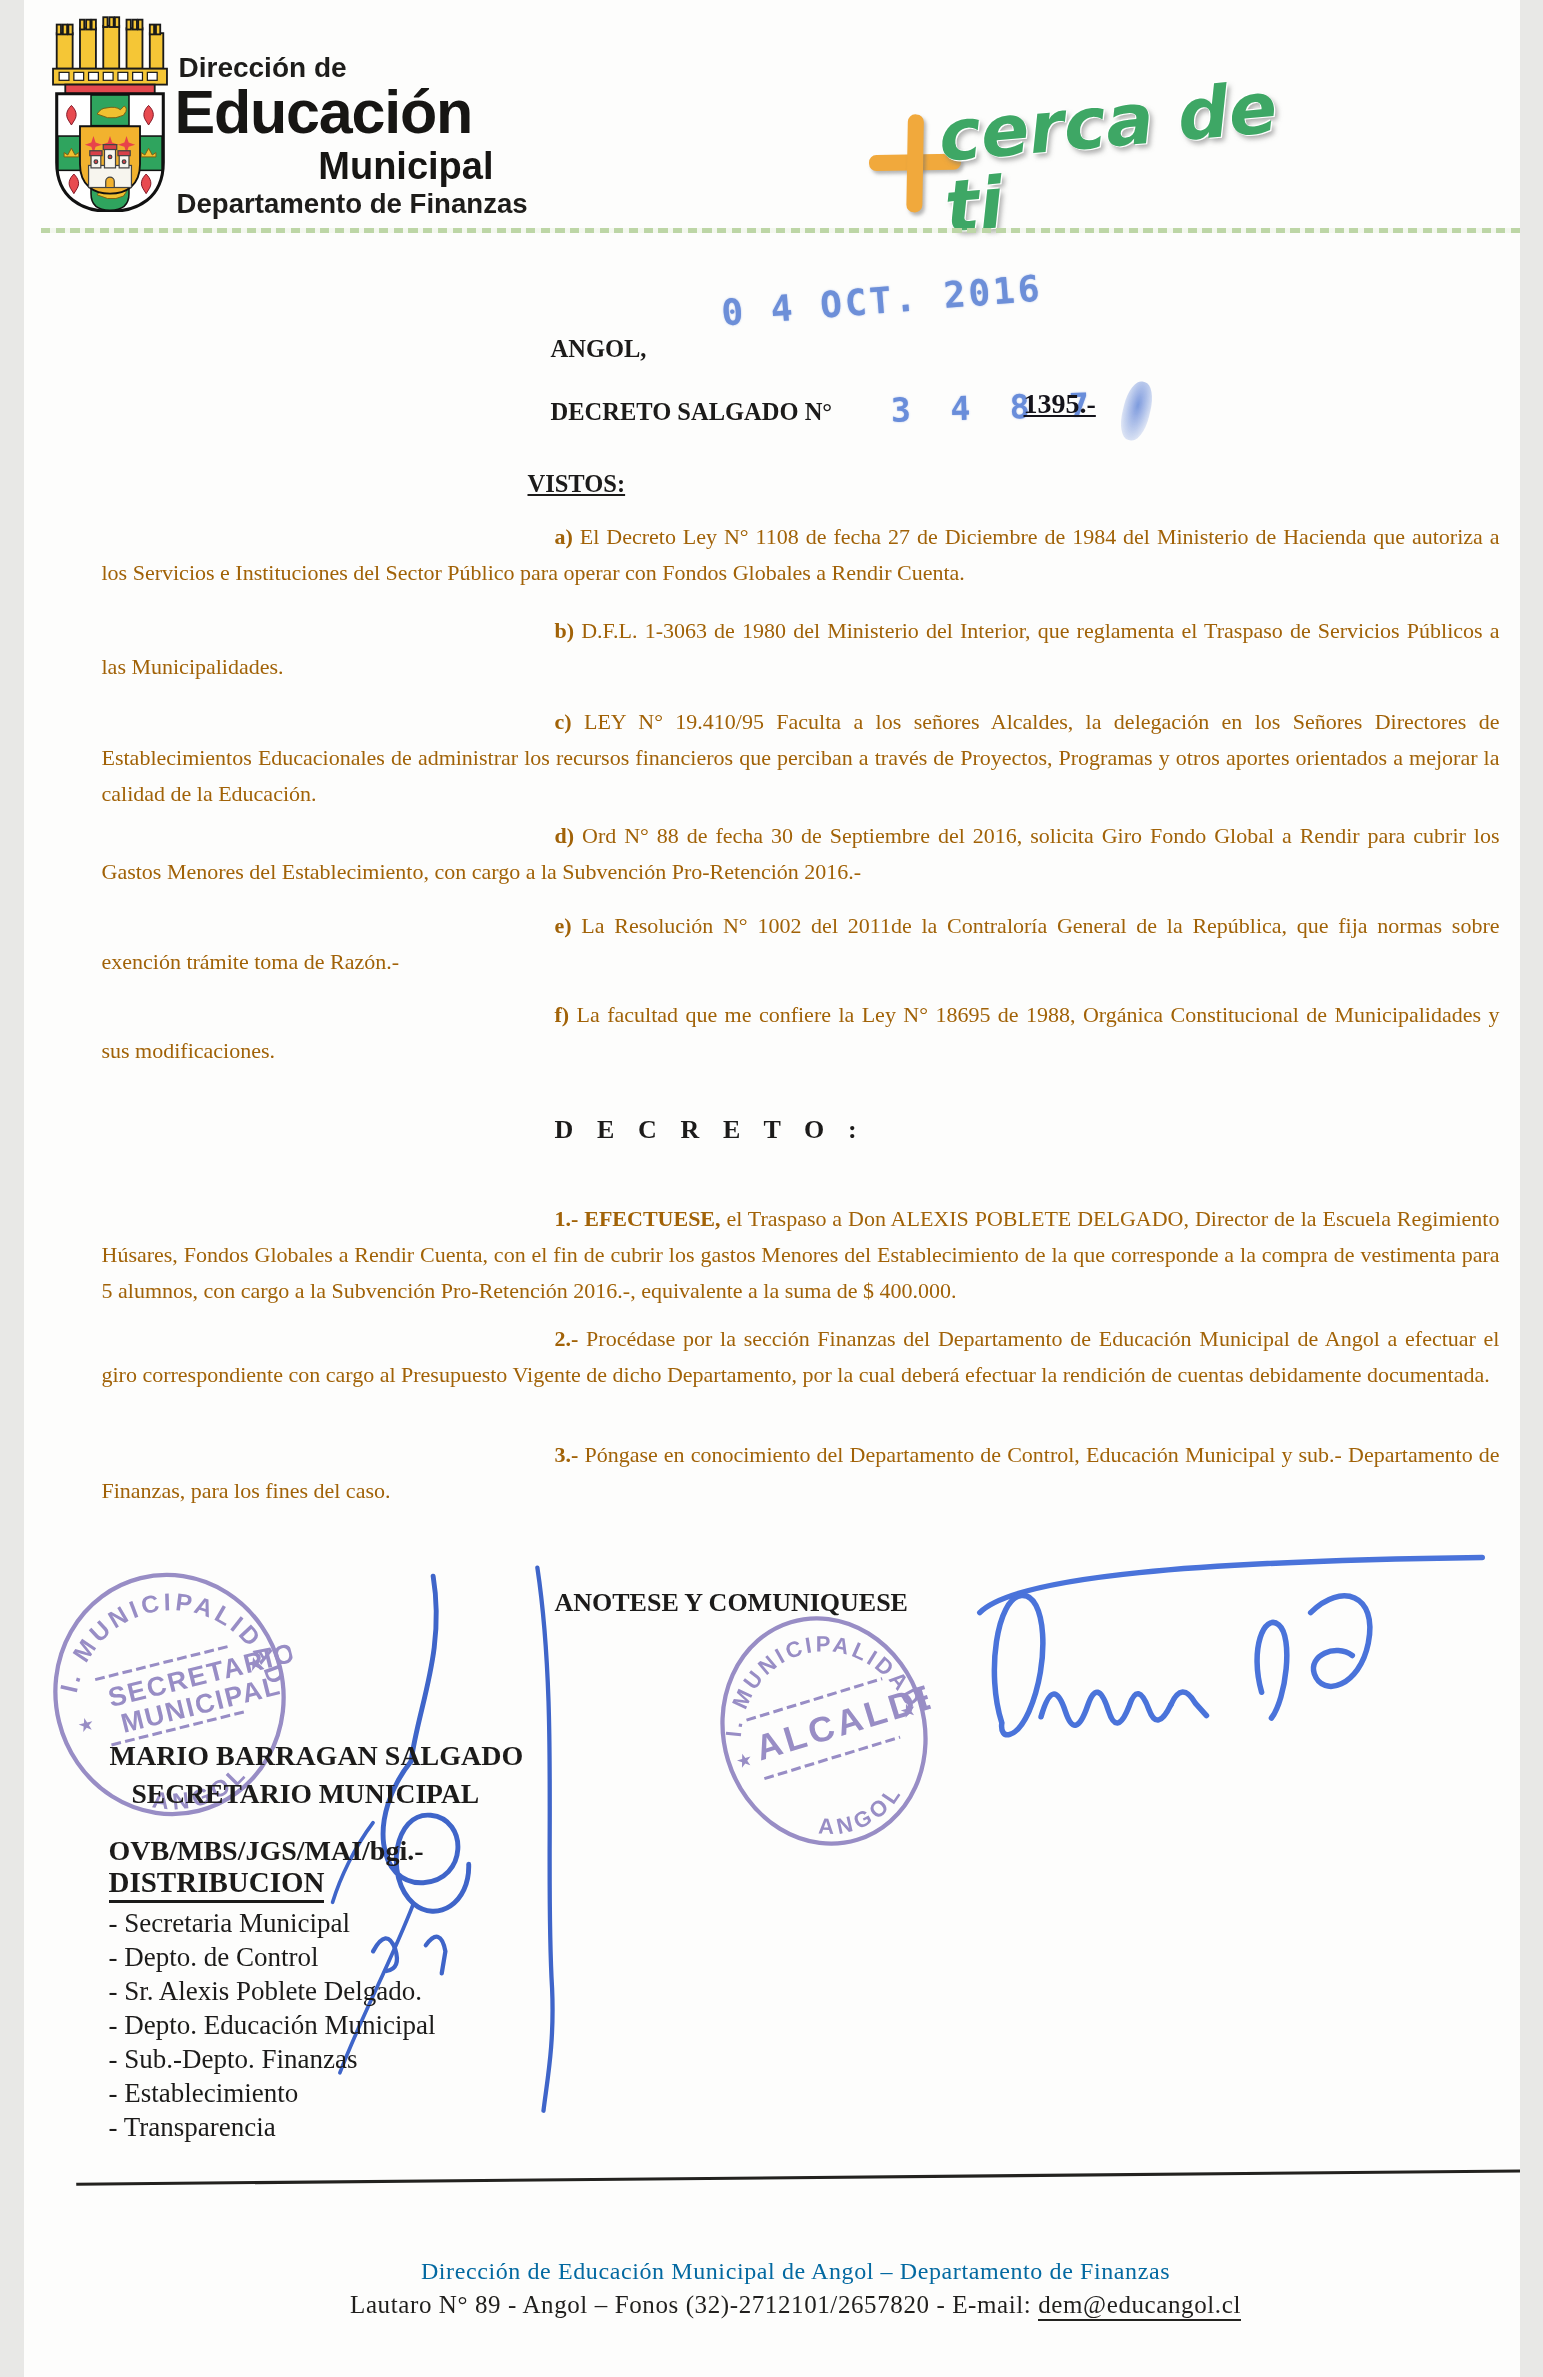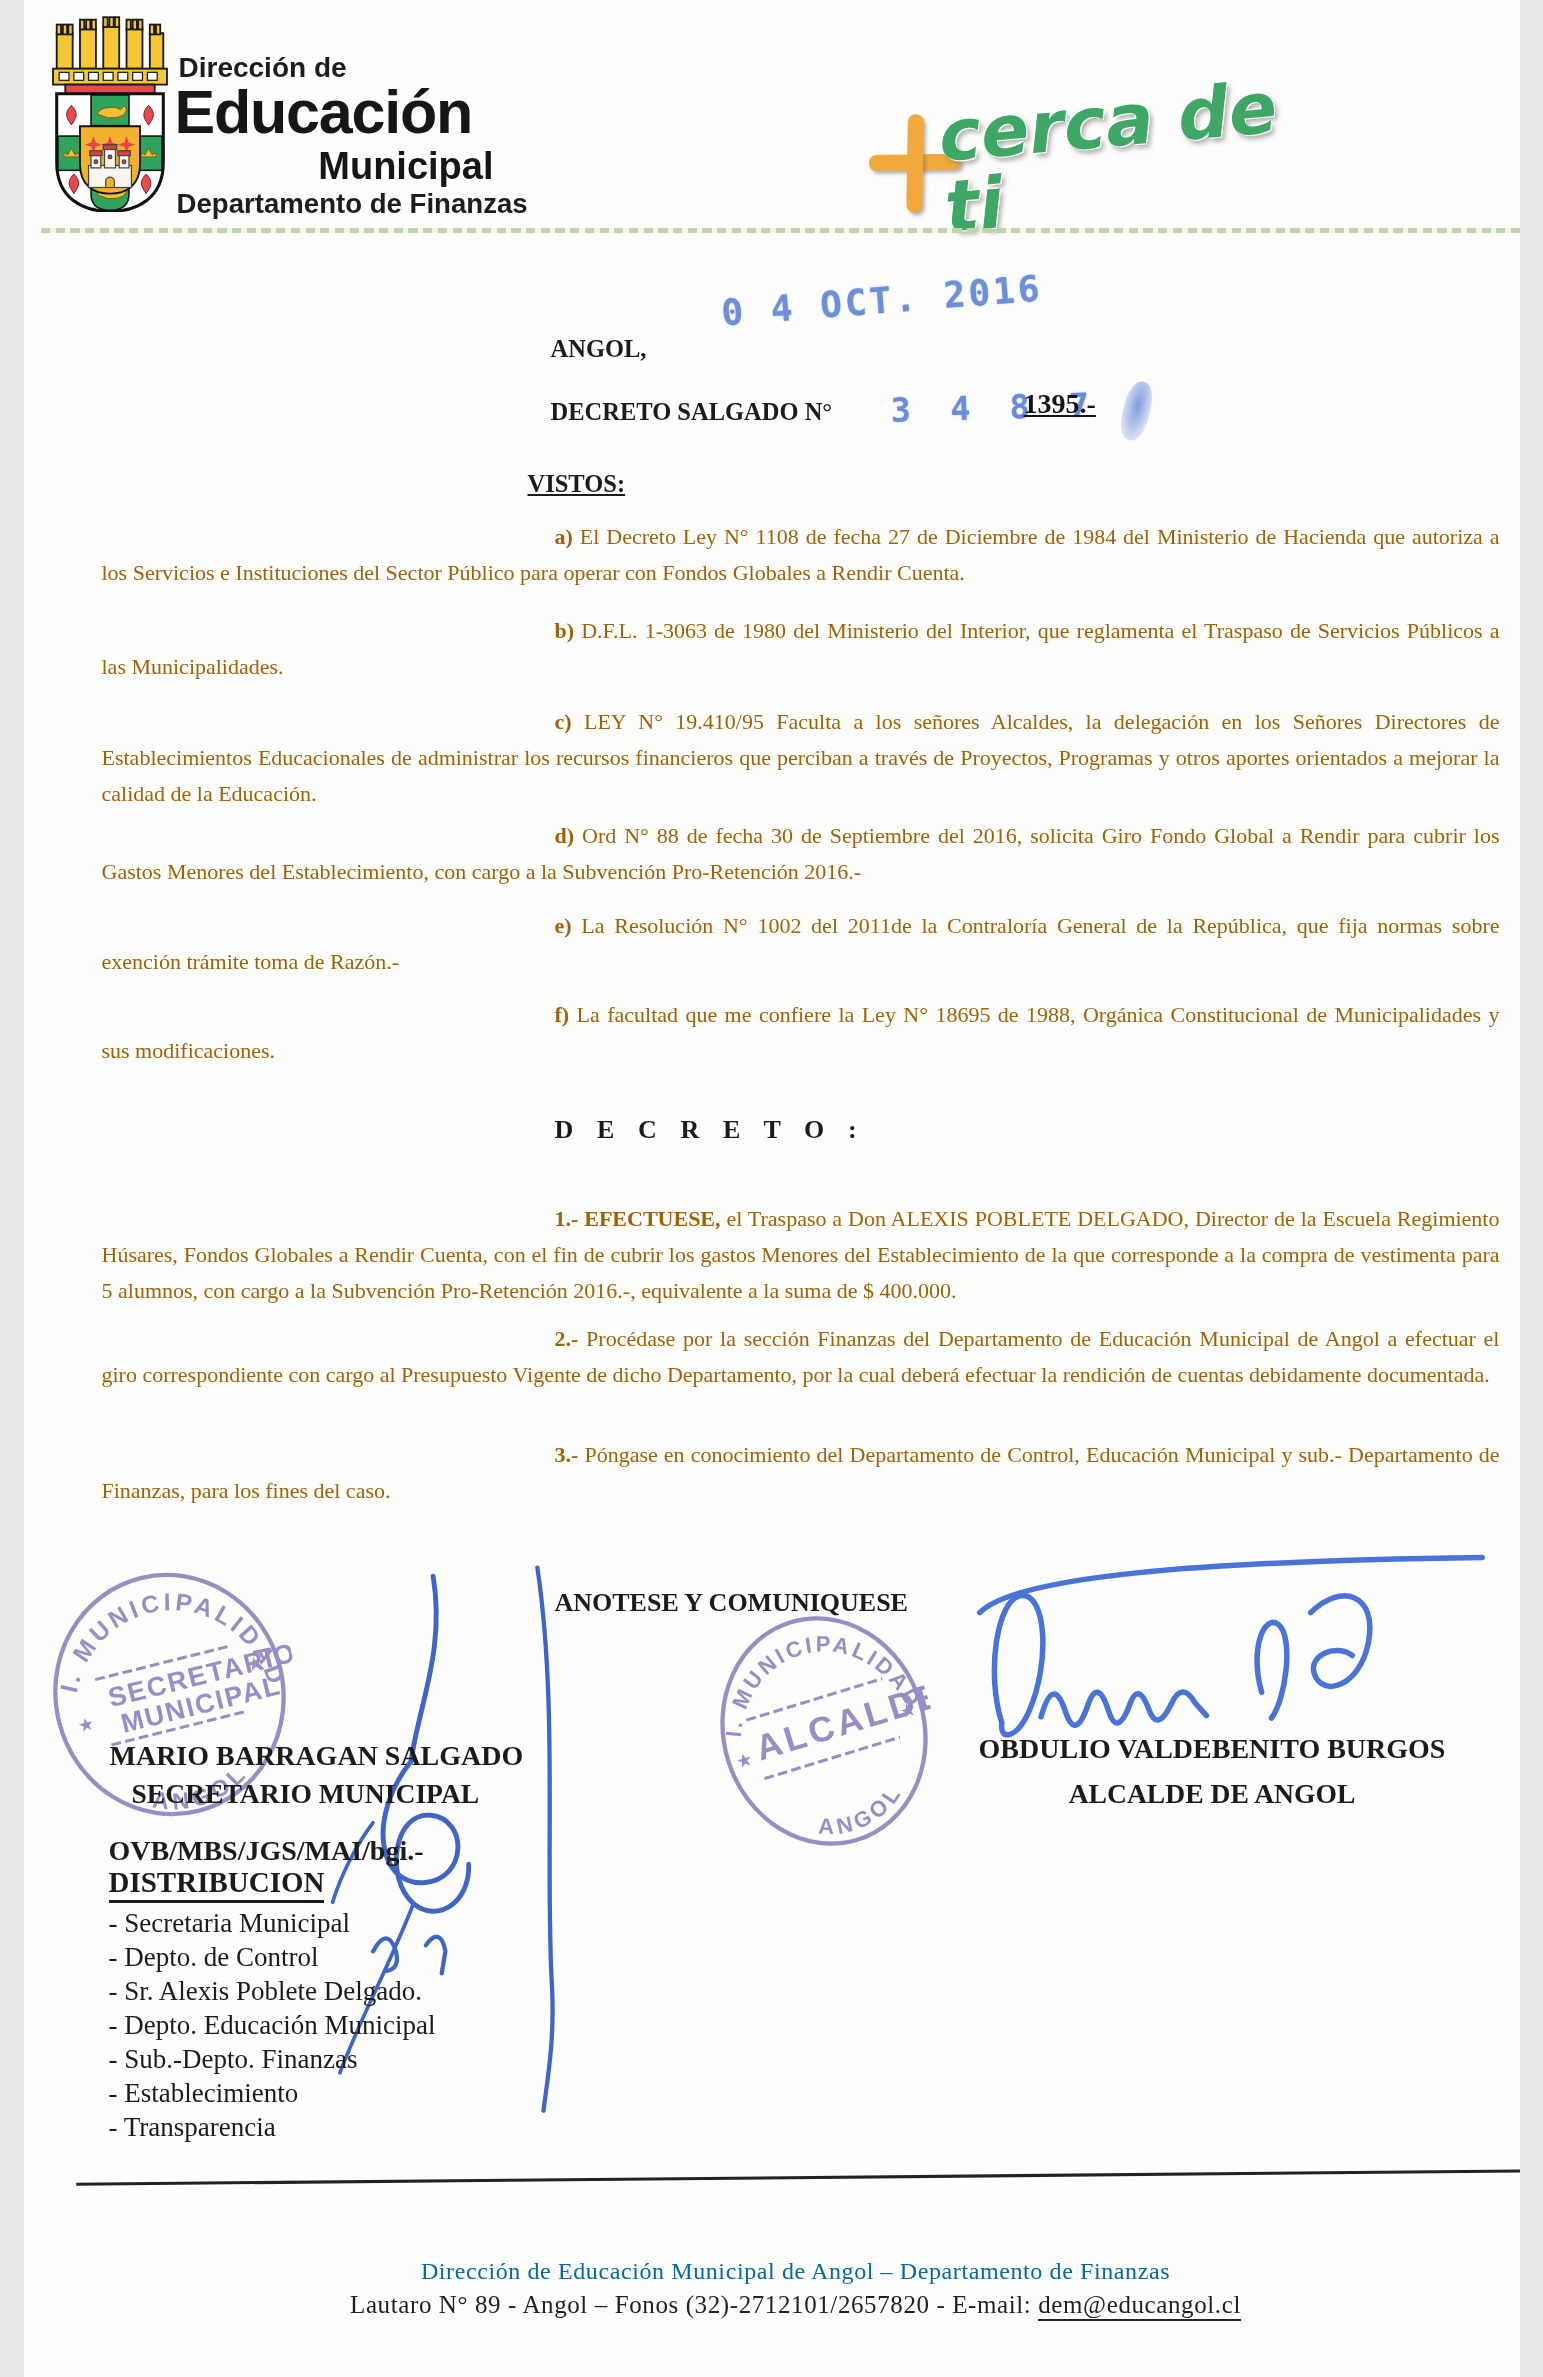--- a/index.html
+++ b/index.html
@@ -253,24 +253,20 @@
       <path d="M160 290 Q180 220 200 282 Q216 330 236 272 Q252 224 270 280 Q284 324 304 272 Q318 230 336 278 Q350 316 372 270" stroke-width="9"></path>
       <path d="M372 270 Q390 230 412 268 L430 288" stroke-width="9"></path>
       <path d="M520 250 C500 180 524 120 548 140 C572 160 560 260 536 292" stroke-width="9"></path>
       <path d="M600 120 C650 70 710 90 694 170 C680 240 620 260 606 220 C596 190 640 170 668 190" stroke-width="9"></path>
     </svg>
   </div>
 
   <div class="abs sec-name">MARIO BARRAGAN SALGADO</div>
   <div class="abs sec-title">SECRETARIO MUNICIPAL</div>
 
-  <div class="abs mayor-block">
-    <div class="mayor-name">OBDULIO VALDEBENITO BURGOS</div>
-    <div class="mayor-title">ALCALDE DE ANGOL</div>
-  </div>
 
   <div class="abs initials">OVB/MBS/JGS/MAI/bgi.-</div>
   <div class="abs dist-title">DISTRIBUCION</div>
 
   <div class="abs dist-list">
     <div>- Secretaria Municipal</div>
     <div>- Depto. de Control</div>
     <div>- Sr. Alexis Poblete Delgado.</div>
     <div>- Depto. Educación Municipal</div>
     <div>- Sub.-Depto. Finanzas</div>

